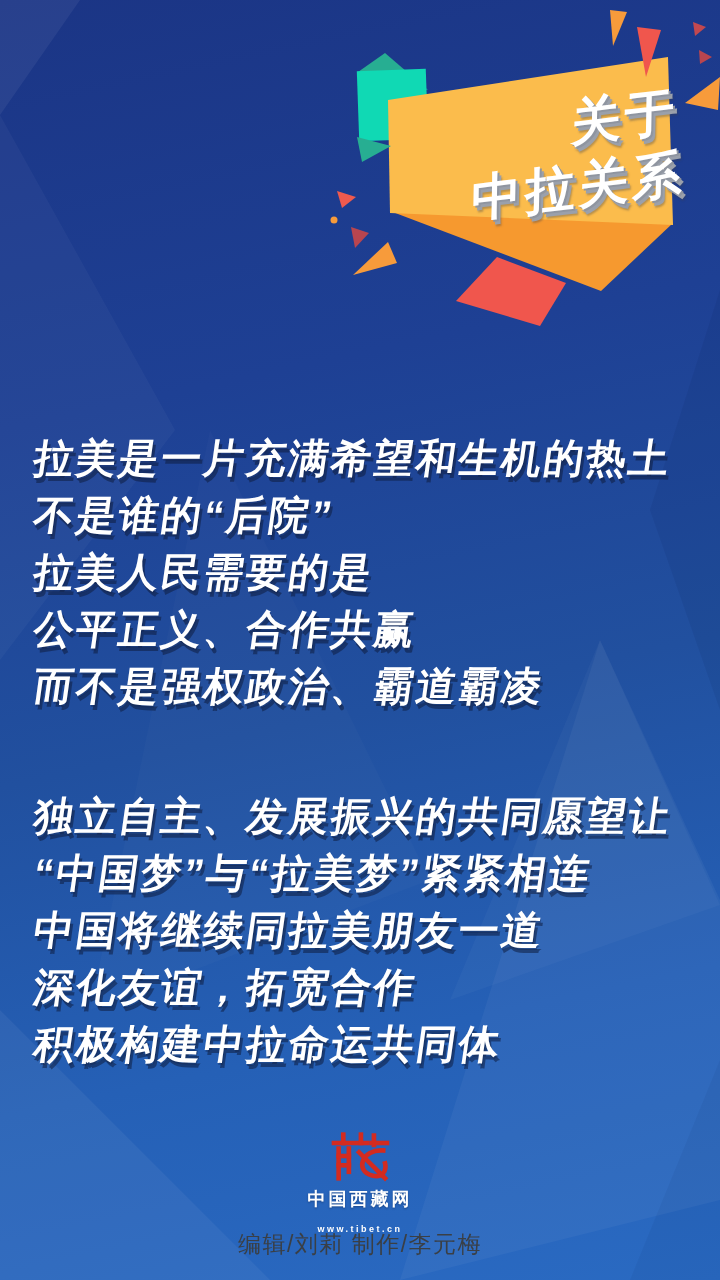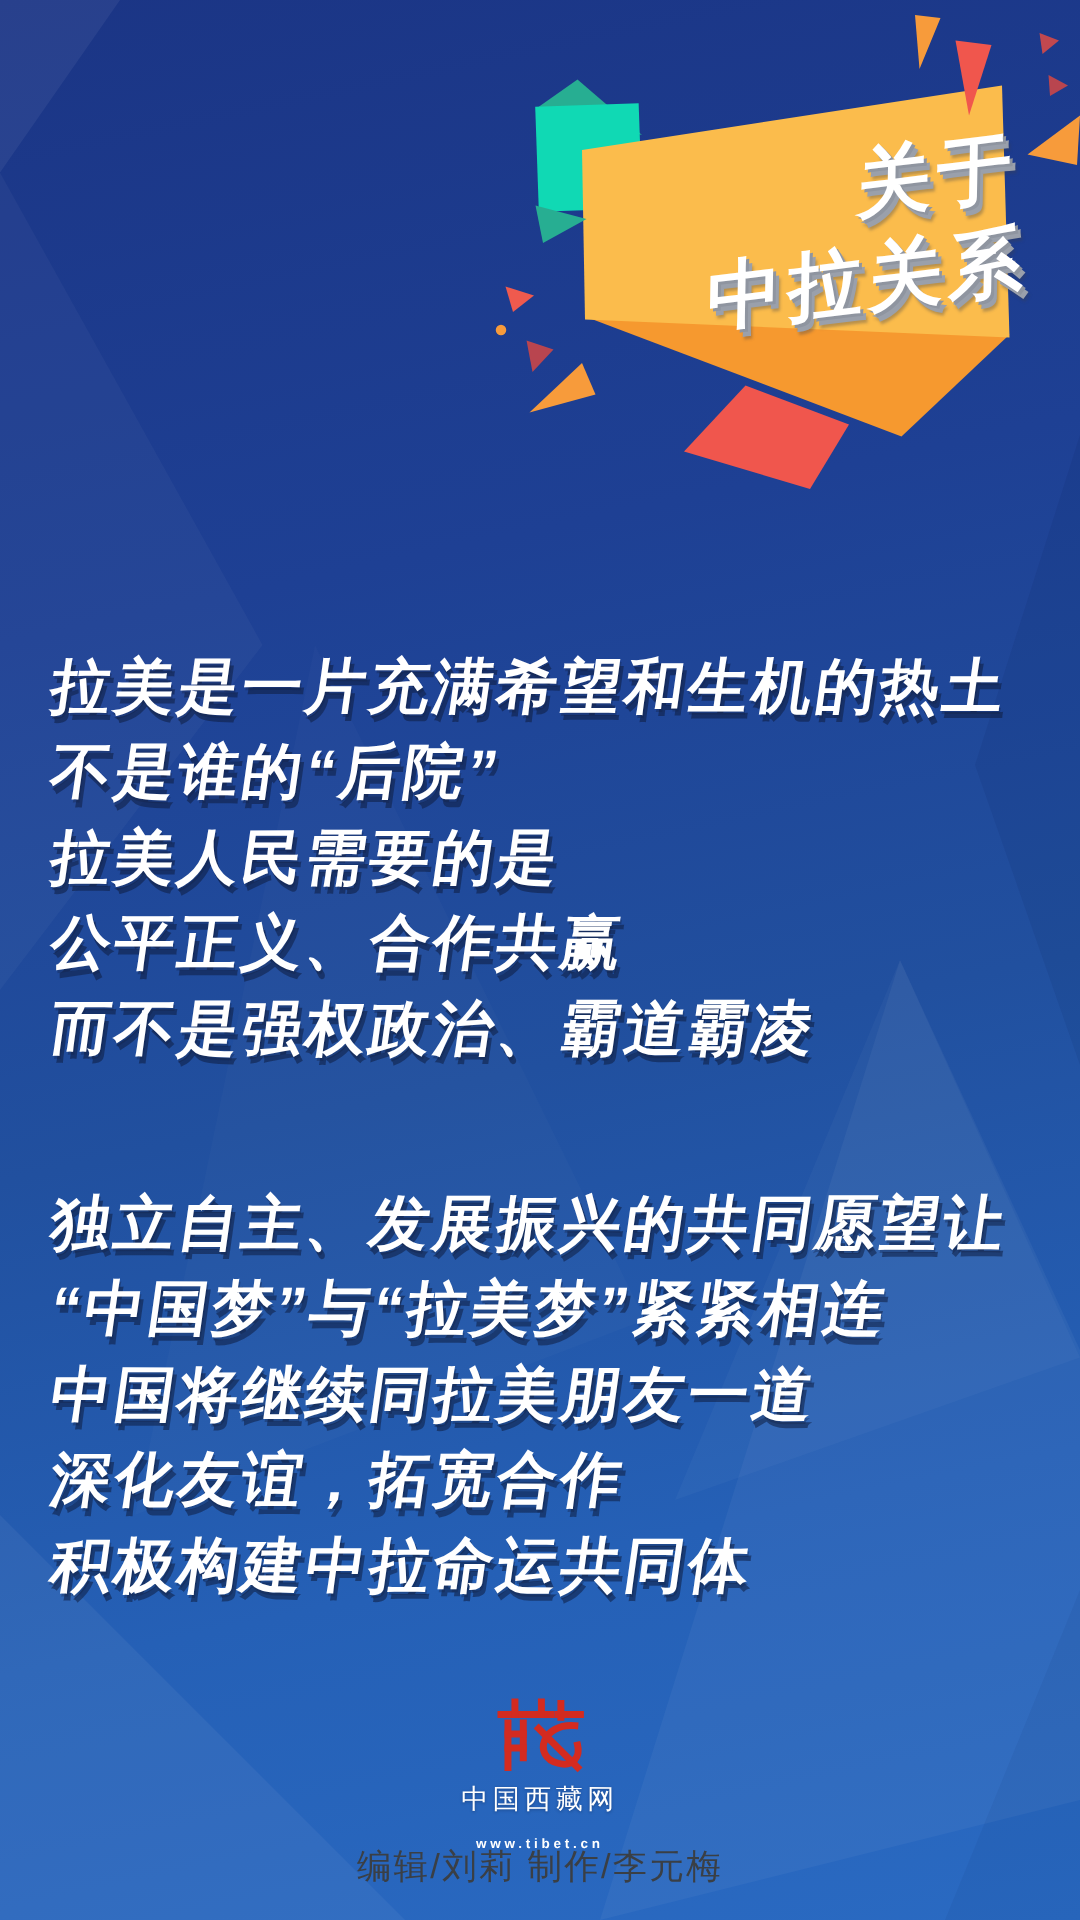--- a/index.html
+++ b/index.html
@@ -38,21 +38,21 @@
     white-space:nowrap;
     transform:skewX(-8deg);
     transform-origin:0 100%;
     text-shadow:1px 2px 0 rgba(20,35,70,.35),3px 5px 0 rgba(15,30,64,.55);
   }
   
   .footer{position:absolute;left:0;top:1130px;width:720px;text-align:center;color:#ffffff;}
   .logo-glyph{display:block;margin:0 auto;}
   .site-name{
     margin-top:5px;
-    font-size:18px;font-weight:400;letter-spacing:3px;
+    font-size:18px;font-weight:700;letter-spacing:3px;
     text-shadow:0 1px 2px rgba(10,25,60,.4);
   }
   .site-url{
     margin-top:13px;
     font-size:9px;font-weight:700;letter-spacing:2.5px;
   }
   .credits{
     position:absolute;left:0;top:1229px;width:720px;
     text-align:center;
     font-size:23px;letter-spacing:1.5px;

